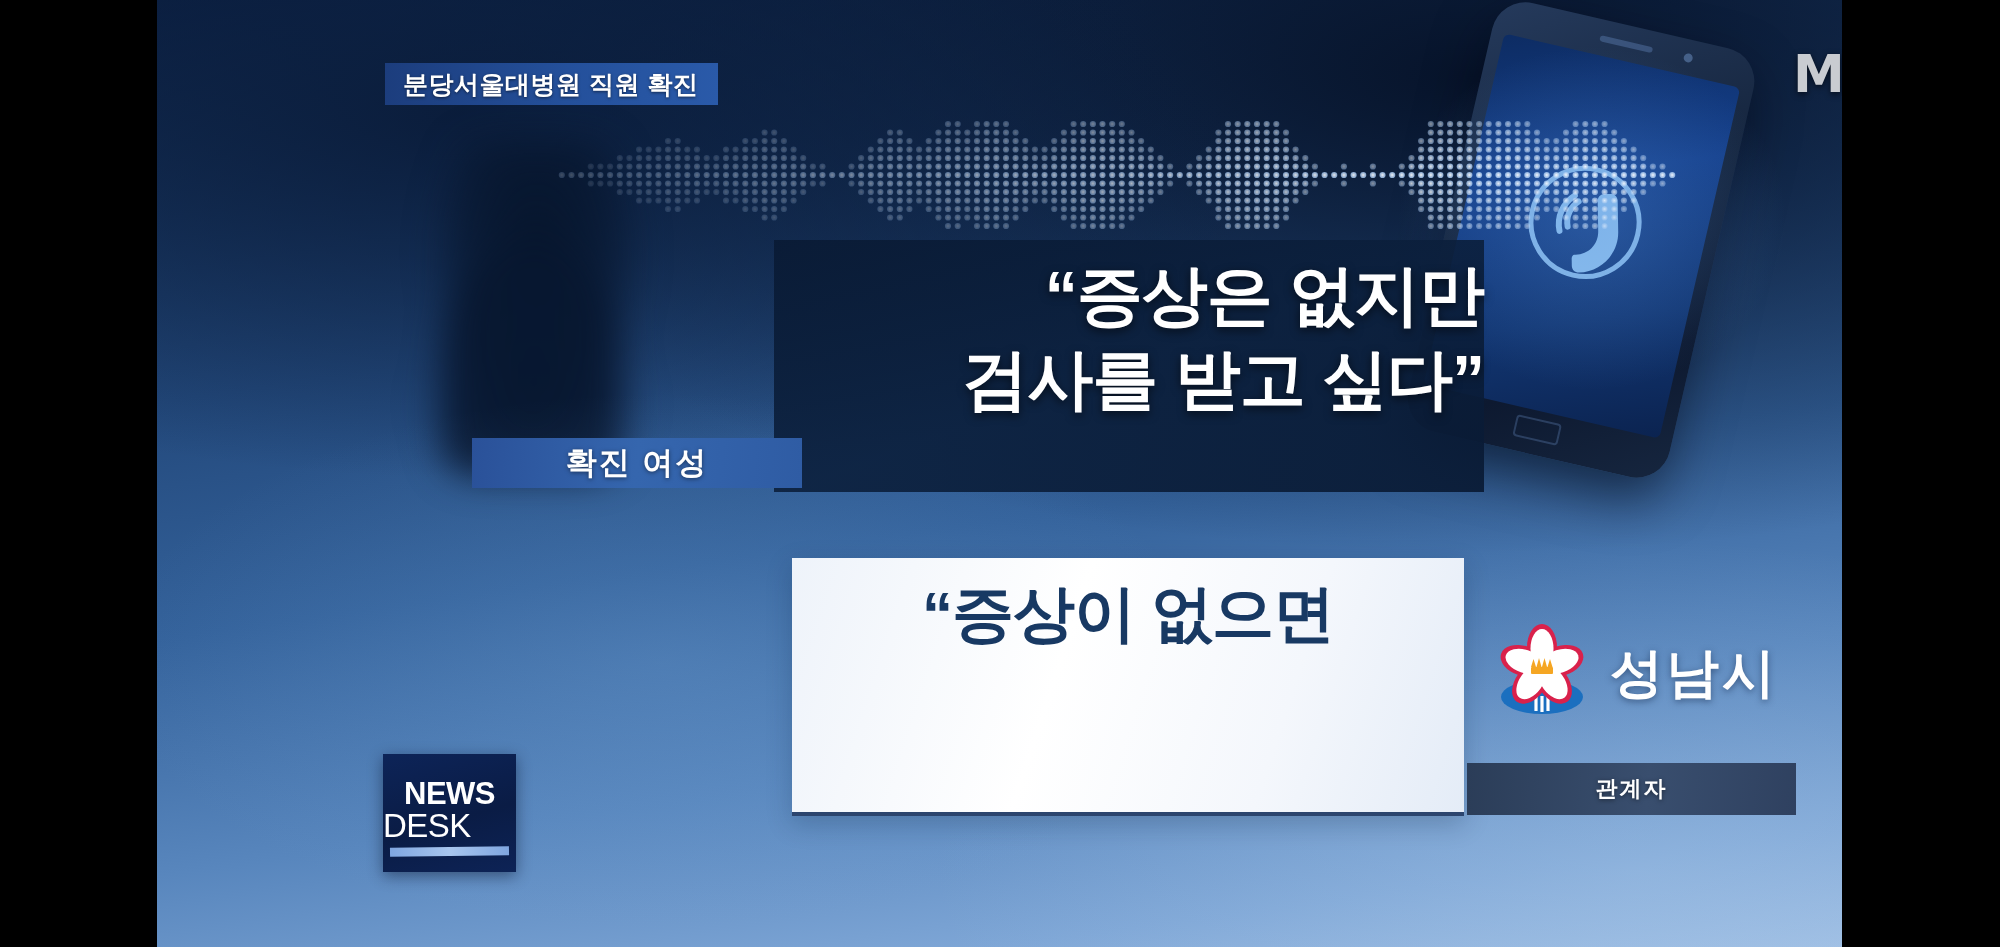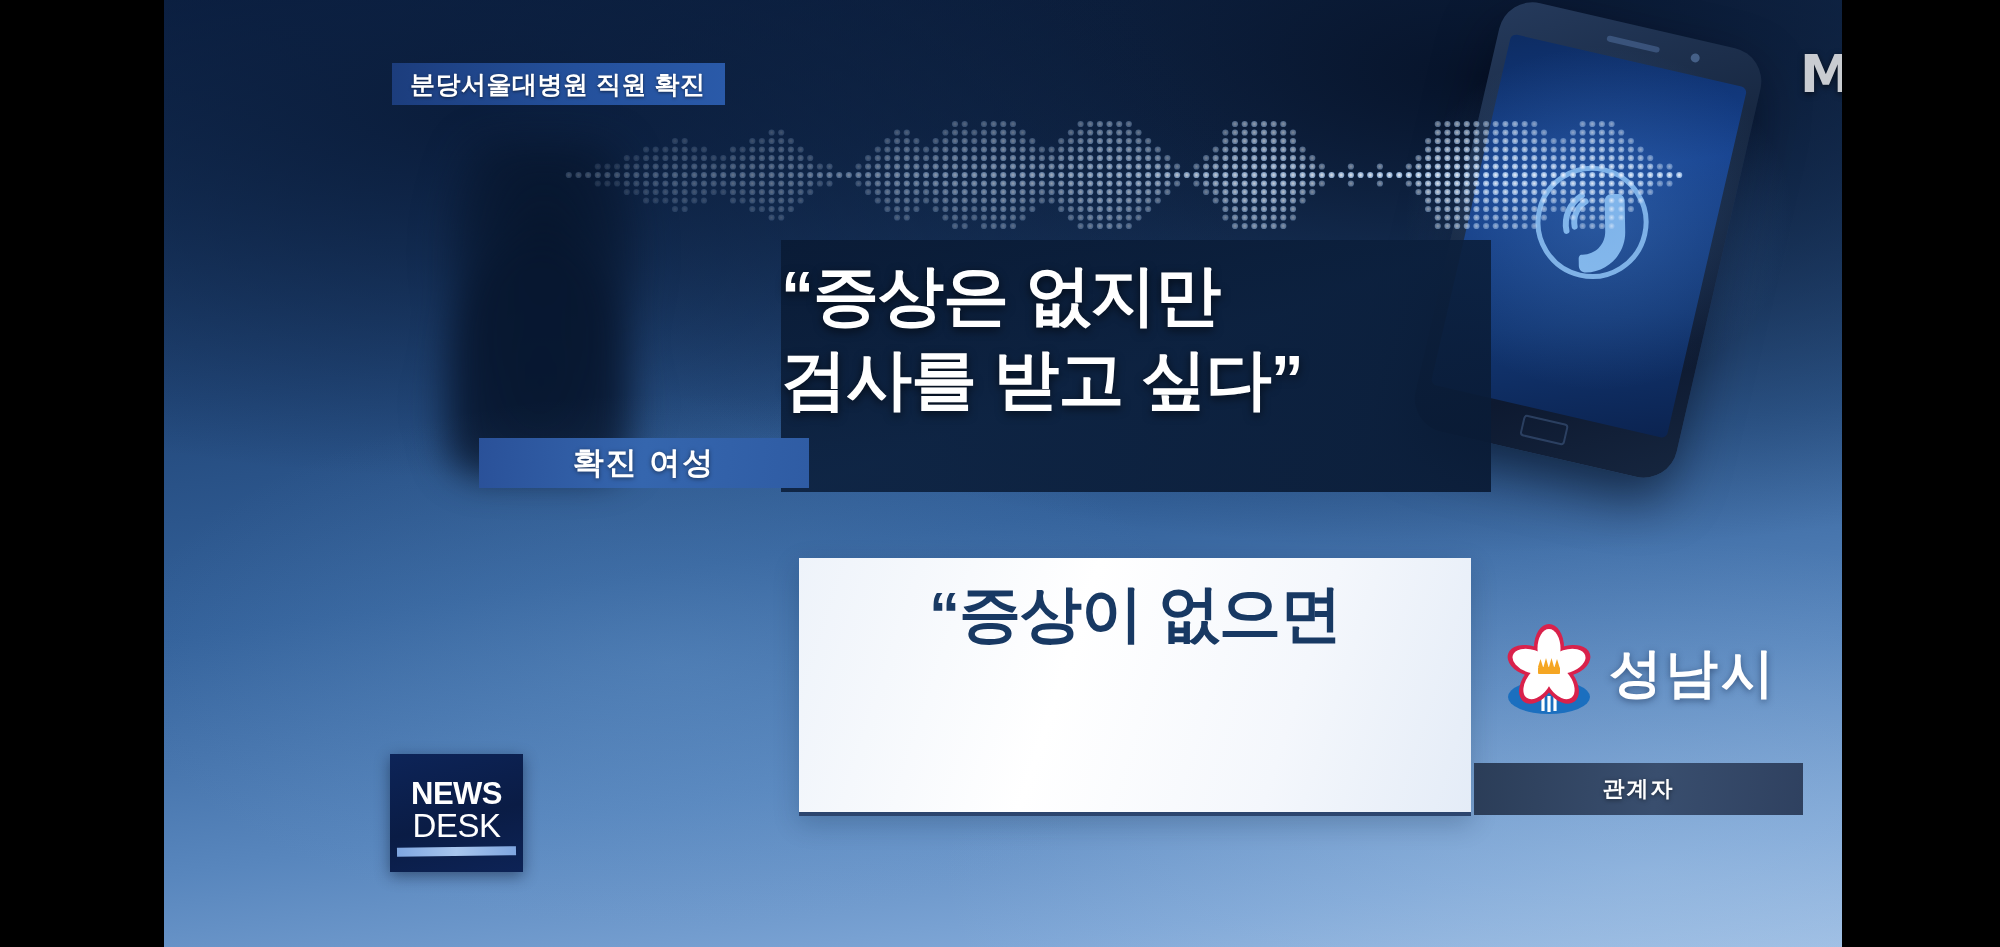--- a/index.html
+++ b/index.html
@@ -31,21 +31,21 @@
     height: 947px;
     background: #000000;
     z-index: 60;
   }
   #pillar-left  { left: 0;   width: 157px; }
   #pillar-right { left: 1842px; width: 158px; }
 
   
   #video {
     position: absolute;
-    left: 164px;
+    left: 157px;
     top: 0;
     width: 1685px;
     height: 947px;
     overflow: hidden;
     background:
       radial-gradient(ellipse 70% 55% at 18% 12%, rgba(10,28,58,0.95) 0%, rgba(10,28,58,0.0) 70%),
       radial-gradient(ellipse 90% 70% at 78% 8%, rgba(6,18,40,0.96) 0%, rgba(6,18,40,0.0) 72%),
       linear-gradient(172deg,
         #0c2247 0%,
         #16335d 14%,
@@ -224,21 +224,21 @@
     height: 252px;
     background: linear-gradient(160deg, rgba(9,26,52,0.90) 0%, rgba(11,31,60,0.90) 50%, rgba(9,26,52,0.92) 100%);
     z-index: 12;
   }
   #quote1-text {
     position: absolute;
     left: 617px;
     top: 253px;
     width: 710px;
     z-index: 14;
-    text-align: left;
+    text-align: right;
     color: #ffffff;
     font-size: 66px;
     font-weight: bold;
     line-height: 1.28;
     letter-spacing: -1px;
     text-shadow: 0 3px 10px rgba(0,0,0,0.6);
   }
   #quote1-text .ql { display: block; }
 
   
@@ -292,21 +292,21 @@
 
   
   #seongnam-logo {
     position: absolute;
     left: 1333px;
     top: 620px;
     width: 300px;
     height: 105px;
     display: flex;
     align-items: center;
-    gap: 8px;
+    gap: 16px;
     z-index: 22;
   }
   #seongnam-emblem { width: 104px; height: 100px; flex: none; }
   #seongnam-name {
     color: #ffffff;
     font-size: 53px;
     font-weight: bold;
     letter-spacing: 3px;
     text-shadow: 0 2px 7px rgba(20,40,75,0.55);
     line-height: 1;
@@ -354,21 +354,20 @@
     font-size: 31px;
     font-weight: bold;
     letter-spacing: -0.5px;
     line-height: 1;
     font-family: "Liberation Sans", sans-serif;
   }
   #newsdesk-desk {
     position: absolute;
     left: 0; right: 0;
     top: 55px;
-    text-align: center;
     color: #ffffff;
     font-size: 33px;
     font-weight: normal;
     letter-spacing: -0.5px;
     line-height: 1;
     font-family: "Liberation Sans", sans-serif;
   }
   #newsdesk-bar {
     position: absolute;
     left: 7px;

